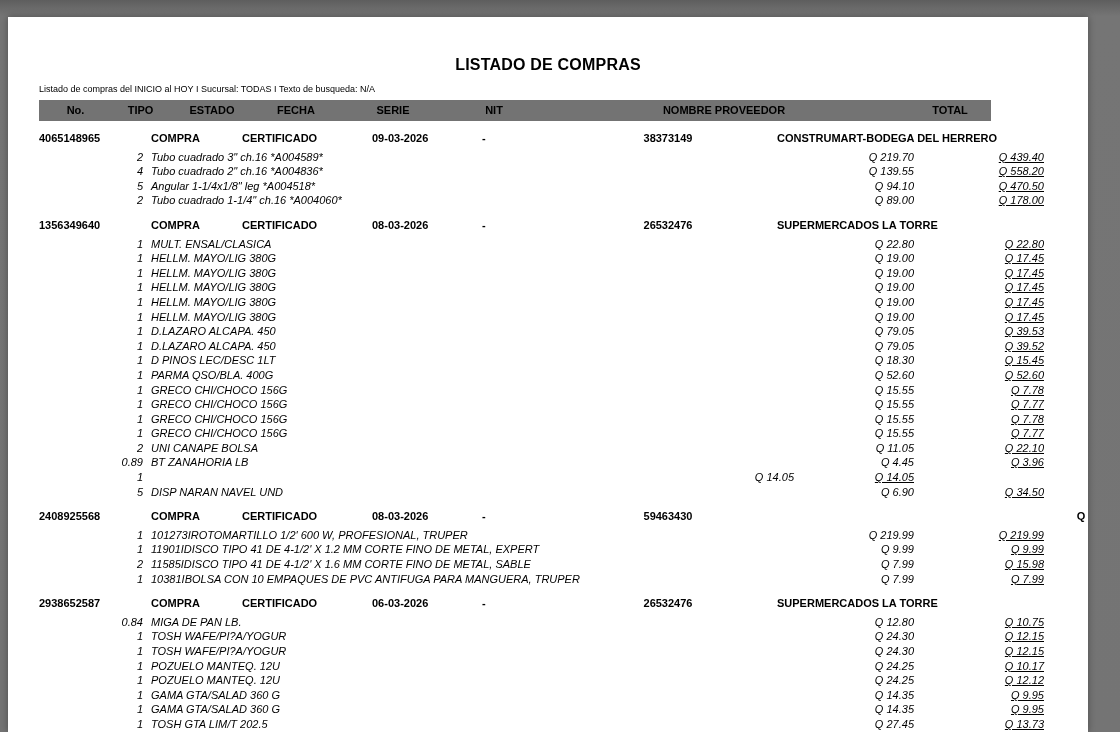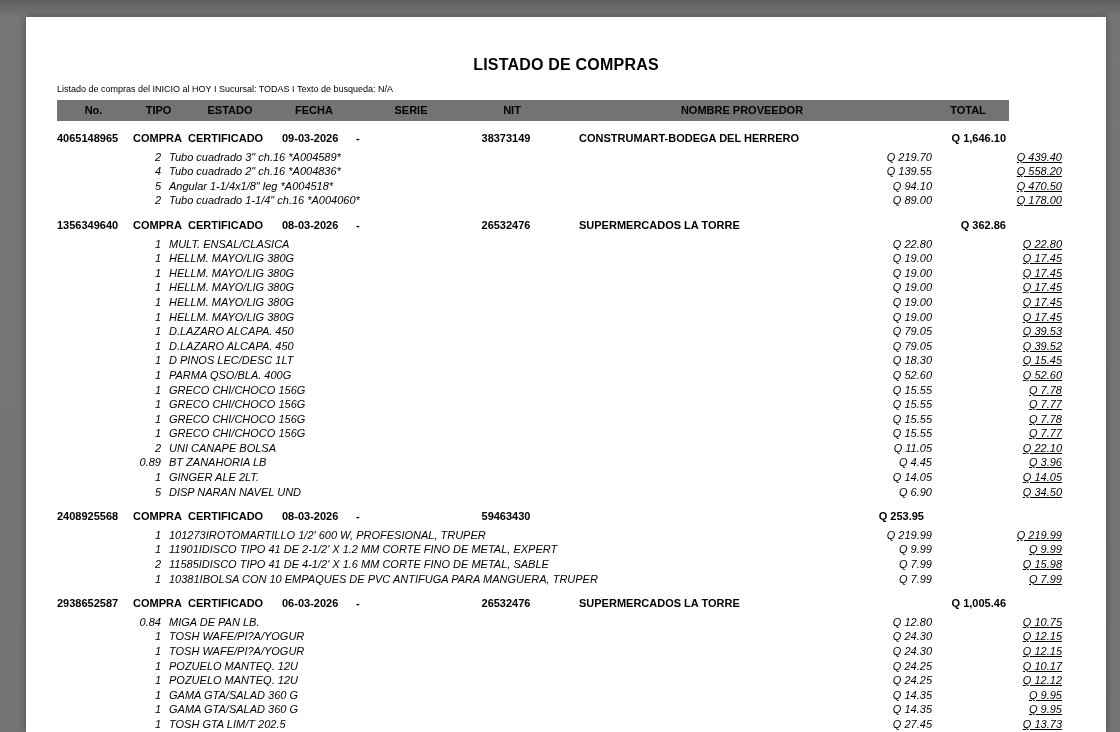--- a/index.html
+++ b/index.html
@@ -3,21 +3,21 @@
 <meta charset="utf-8">
 <style>
   * { margin:0; padding:0; box-sizing:border-box; }
   html,body { width:1120px; height:732px; overflow:hidden; }
   body {
     font-family:"Liberation Sans","DejaVu Sans",sans-serif;
     background:linear-gradient(#5e5e5e, #757575 16px, #747474);
     color:#000;
   }
   .page {
-    position:absolute; left:26px; top:17px; width:1080px; height:715px;
+    position:absolute; left:8px; top:17px; width:1080px; height:715px;
     background:#fff; box-shadow:0 0 7px rgba(0,0,0,.35);
     padding-top:40px; overflow:hidden;
   }
   .title {
     text-align:center; font-size:16px; font-weight:bold; line-height:16px;
     letter-spacing:.2px;
   }
   .subtitle {
     margin:11px 0 0 31px; font-size:9px; line-height:10px;
   }
@@ -26,21 +26,21 @@
     background:#d7e6f2;
     display:grid; grid-template-columns:73px 57px 86px 82px 112px 90px 370px 82px;
     align-items:center;
   }
   .th { font-size:11px; font-weight:bold; text-align:center; line-height:21px; }
   .groups { margin:10px 0 0 31px; width:1005px; }
   .group + .group { margin-top:10px; }
   .grow {
     width:952px; height:14.6px; line-height:14.6px; margin-bottom:4px;
     display:grid; grid-template-columns:73px 57px 86px 82px 112px 90px 370px 82px;
-    font-size:11px; font-weight:bold; white-space:nowrap;
+    font-size:11px; font-weight:bold; white-space:nowrap;gap:36px;
   }
   .g1 { text-align:left; }
   .g2 { padding-left:3px; }
   .g3 { padding-left:1px; }
   .g4 { padding-left:9px; }
   .g5 { padding-left:1px; }
   .g6 { text-align:center; padding-right:12px; }
   .g7 { padding-left:22px; }
   .g8 { text-align:right; padding-right:3px; }
   .irow {
@@ -233,21 +233,20 @@
 
   <div class="irow">
     <span class="i-qty">0.89</span>
     <span class="i-desc">BT ZANAHORIA LB</span>
     <span class="i-unit">Q 4.45</span>
     <span class="i-total">Q 3.96</span>
   </div>
 
   <div class="irow">
     <span class="i-qty">1</span>
-    <span class="i-desc">GINGER ALE 2LT.</span>
     <span class="i-unit">Q 14.05</span>
     <span class="i-total">Q 14.05</span>
   </div>
 
   <div class="irow">
     <span class="i-qty">5</span>
     <span class="i-desc">DISP NARAN NAVEL UND</span>
     <span class="i-unit">Q 6.90</span>
     <span class="i-total">Q 34.50</span>
   </div>
@@ -267,21 +266,21 @@
     <div class="items">
   <div class="irow">
     <span class="i-qty">1</span>
     <span class="i-desc">101273IROTOMARTILLO 1/2' 600 W, PROFESIONAL, TRUPER</span>
     <span class="i-unit">Q 219.99</span>
     <span class="i-total">Q 219.99</span>
   </div>
 
   <div class="irow">
     <span class="i-qty">1</span>
-    <span class="i-desc">11901IDISCO TIPO 41 DE 2-1/2' X 1.2 MM CORTE FINO DE METAL, EXPERT</span>
+    <span class="i-desc">11901IDISCO TIPO 41 DE 4-1/2' X 1.2 MM CORTE FINO DE METAL, EXPERT</span>
     <span class="i-unit">Q 9.99</span>
     <span class="i-total">Q 9.99</span>
   </div>
 
   <div class="irow">
     <span class="i-qty">2</span>
     <span class="i-desc">11585IDISCO TIPO 41 DE 4-1/2' X 1.6 MM CORTE FINO DE METAL, SABLE</span>
     <span class="i-unit">Q 7.99</span>
     <span class="i-total">Q 15.98</span>
   </div>

